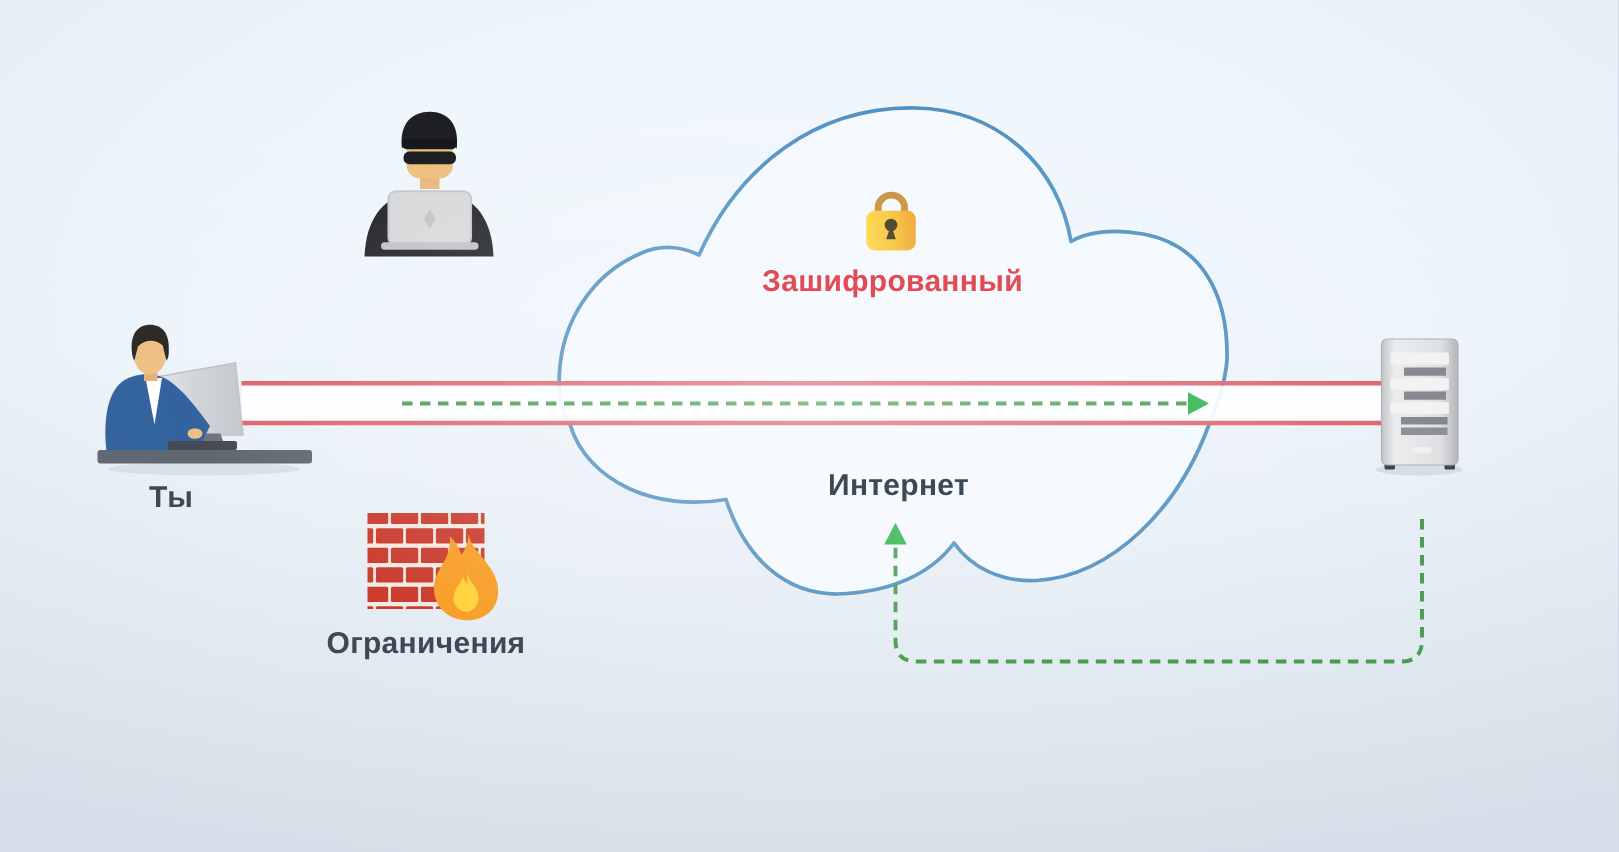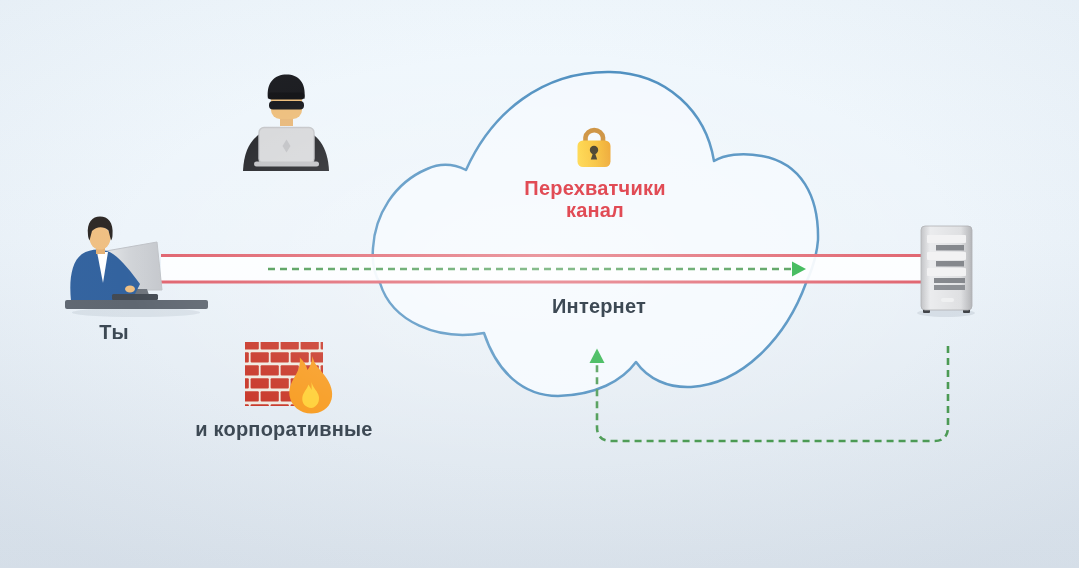--- a/index.html
+++ b/index.html
@@ -163,30 +163,29 @@
       <rect x="936" y="261" width="28" height="5.5" fill="#85888d"></rect>
       <rect x="927" y="268" width="39" height="8" rx="1" fill="#f2f2f3"></rect>
       <rect x="934" y="278" width="31" height="5" fill="#85888d"></rect>
       <rect x="934" y="285" width="31" height="5" fill="#8d9095"></rect>
       <rect x="941" y="298" width="13" height="4" rx="2" fill="#eff0f1"></rect>
     </g>
   </svg>
 
 
   <div class="label label--red" style="left:595px;top:177px">
-    <span>Перехватчики</span>
-    <span>канал</span>
+    <span>Зашифрованный</span>
   </div>
 
-  <div class="label" style="left:599px;top:295px">
+  <div class="label" style="left:599px;top:313px">
     <span>Интернет</span>
   </div>
 
   <div class="label" style="left:114px;top:321px">
     <span>Ты</span>
   </div>
 
 
   <div class="label" style="left:284px;top:418px">
-    <span>и корпоративные</span>
+    <span>Ограничения</span>
   </div>
 
 </div>
 
 </body></html>

